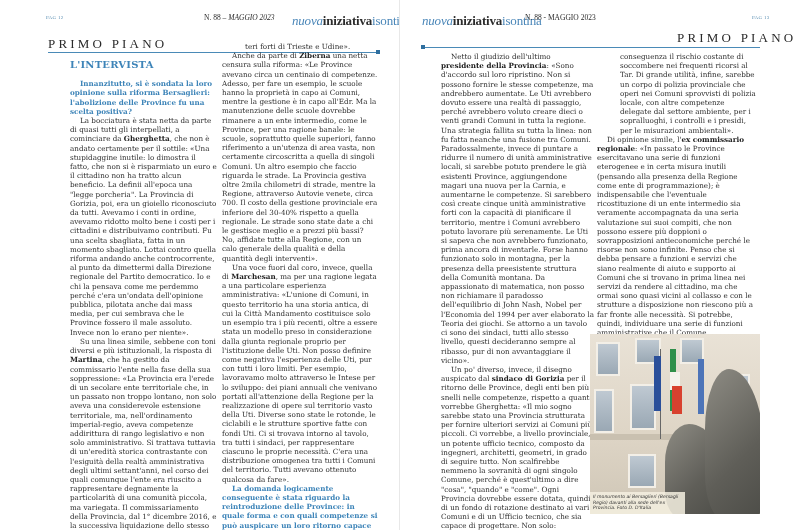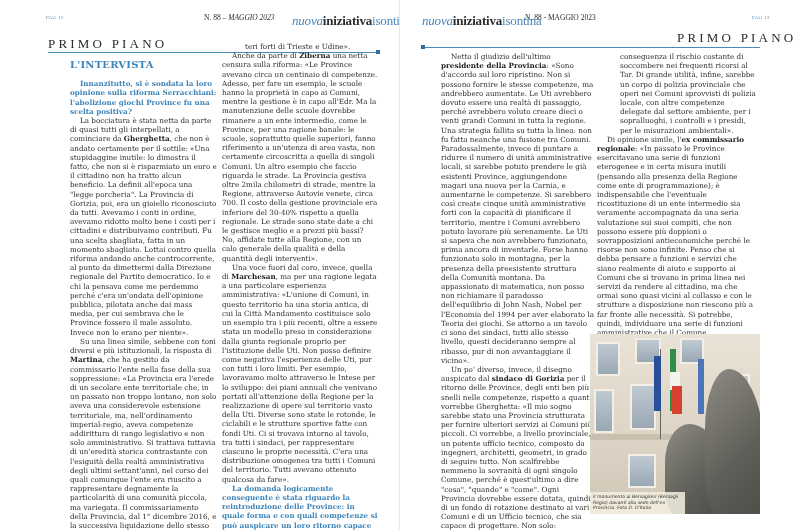--- a/index.html
+++ b/index.html
@@ -47,21 +47,21 @@
   </div>
   <div class="logo" style="left:276px;">
     <span class="l1">nuova</span><span class="l2">iniziativa</span><span class="l3">isontina</span>
   </div>
   <div class="section" style="left:32px; top:36px;">PRIMO PIANO</div>
   <div class="rule" style="left:32px; top:52px; width:330px;"></div>
   <div class="rule-dot" style="left:360px; top:50px;"></div>
 
   <div class="col" style="left:54px; top:60px; width:147px;">
     <p class="kicker">L'INTERVISTA</p>
-    <p class="question">Innanzitutto, si è sondata la loro opinione sulla riforma Serracchiani: l'abolizione giochi Province fu una scelta positiva?</p>
+    <p class="question">Innanzitutto, si è sondata la loro opinione sulla riforma Bersaglieri: l'abolizione delle Province fu una scelta positiva?</p>
     <p><span>La bocciatura è stata netta da parte di quasi tutti gli interpellati, a cominciare da </span><b>Gherghetta</b><span>, che non è andato certamente per il sottile: «Una stupidaggine inutile: lo dimostra il fatto, che non si è risparmiato un euro e il cittadino non ha tratto alcun beneficio. La definii all'epoca una "legge porcheria". La Provincia di Gorizia, poi, era un gioiello riconosciuto da tutti. Avevamo i conti in ordine, avevamo ridotto molto bene i costi per i cittadini e distribuivamo contributi. Fu una scelta sbagliata, fatta in un momento sbagliato. Lottai contro quella riforma andando anche controcorrente, al punto da dimettermi dalla Direzione regionale del Partito democratico. Io e chi la pensava come me perdemmo perché c'era un'ondata dell'opinione pubblica, pilotata anche dai mass media, per cui sembrava che le Province fossero il male assoluto. Invece non lo erano per niente».</span></p>
     <p><span>Su una linea simile, sebbene con toni diversi e più istituzionali, la risposta di </span><b>Martina</b><span>, che ha gestito da commissario l'ente nella fase della sua soppressione: «La Provincia era l'erede di un secolare ente territoriale che, in un passato non troppo lontano, non solo aveva una considerevole estensione territoriale, ma, nell'ordinamento imperial-regio, aveva competenze addirittura di rango legislativo e non solo amministrativo. Si trattava tuttavia di un'eredità storica contrastante con l'esiguità della realtà amministrativa degli ultimi settant'anni, nel corso dei quali comunque l'ente era riuscito a rappresentare degnamente la particolarità di una comunità piccola, ma variegata. Il commissariamento della Provincia, dal 1° dicembre 2016, e la successiva liquidazione dello stesso hanno quindi privato il nostro territorio dell'ultimo suo ente di area vasta di natura elettiva, che rappresentava anche l'ultimo baluardo nei confronti di una nuova possibile spartizione del Goriziano tra i po-</span></p>
   </div>
 
   <div class="col" style="left:206px; top:42px; width:156px;">
     <p class="noindent">teri forti di Trieste e Udine».</p>
     <p><span>Anche da parte di </span><b>Ziberna</b><span> una netta censura sulla riforma: «Le Province avevano circa un centinaio di competenze. Adesso, per fare un esempio, le scuole hanno la proprietà in capo ai Comuni, mentre la gestione è in capo all'Edr. Ma la manutenzione delle scuole dovrebbe rimanere a un ente intermedio, come le Province, per una ragione banale: le scuole, soprattutto quelle superiori, fanno riferimento a un'utenza di area vasta, non certamente circoscritta a quella di singoli Comuni. Un altro esempio che faccio riguarda le strade. La Provincia gestiva oltre 2mila chilometri di strade, mentre la Regione, attraverso Autovie venete, circa 700. Il costo della gestione provinciale era inferiore del 30-40% rispetto a quella regionale. Le strade sono state date a chi le gestisce meglio e a prezzi più bassi? No, affidate tutte alla Regione, con un calo generale della qualità e della quantità degli interventi».</span></p>
     <p><span>Una voce fuori dal coro, invece, quella di </span><b>Marchesan</b><span>, ma per una ragione legata a una particolare esperienza amministrativa: «L'unione di Comuni, in questo territorio ha una storia antica, di cui la Città Mandamento costituisce solo un esempio tra i più recenti, oltre a essere stata un modello preso in considerazione dalla giunta regionale proprio per l'istituzione delle Uti. Non posso definire come negativa l'esperienza delle Uti, pur con tutti i loro limiti. Per esempio, lavoravamo molto attraverso le Intese per lo sviluppo: dei piani annuali che venivano portati all'attenzione della Regione per la realizzazione di opere sul territorio vasto della Uti. Diverse sono state le rotonde, le ciclabili e le strutture sportive fatte con fondi Uti. Ci si trovava intorno al tavolo, tra tutti i sindaci, per rappresentare ciascuno le proprie necessità. C'era una distribuzione omogenea tra tutti i Comuni del territorio. Tutti avevano ottenuto qualcosa da fare».</span></p>
     <p class="question">La domanda logicamente conseguente è stata riguardo la reintroduzione delle Province: in quale forma e con quali competenze si può auspicare un loro ritorno capace di offrire un reale contributo alla qualità amministrativa del territorio?</p>
   </div>

